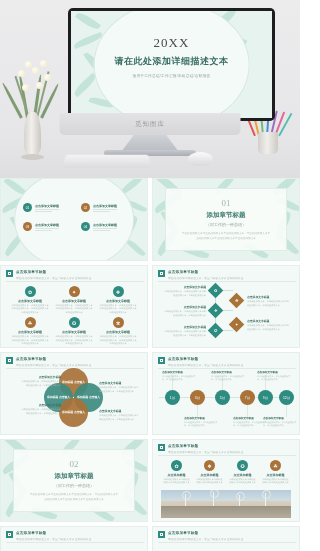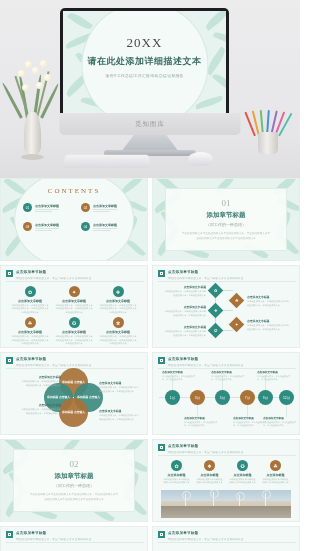--- a/index.html
+++ b/index.html
@@ -43,21 +43,21 @@
   
   .cup {
     position:absolute; right:22px; bottom:24px; width:20px; height:22px;
     background:linear-gradient(90deg,#d2d0cc,#f1efec 45%,#cecbc6);
     border-radius:3px 3px 5px 5px;
   }
   .pencils { position:absolute; right:18px; bottom:42px; width:30px; height:30px; }
   .pencil { position:absolute; bottom:0; width:2px; height:26px; border-radius:1px; transform-origin:bottom center; }
 
   
-  .monitor { position:absolute; left:60px; top:8px; width:169px; height:113px; }
+  .monitor { position:absolute; left:68px; top:8px; width:207px; height:113px; }
   .bezel {
     width:100%; height:100%;
     background:#1d1d1f; border-radius:5px; padding:3px;
   }
   .screen {
     width:100%; height:100%;
     position:relative; overflow:hidden; background:#eef6f2;
   }
   .stand-neck {
     position:absolute; left:50%; transform:translateX(-50%); top:113px;
@@ -287,21 +287,20 @@
         <div class="lf" style="left:2px;top:4px;width:24px;height:7px;transform:rotate(40deg)"></div>
         <div class="lf" style="left:0px;top:22px;width:26px;height:7px;transform:rotate(-25deg)"></div>
         <div class="lf" style="left:6px;top:44px;width:22px;height:6px;transform:rotate(58deg)"></div>
         <div class="lf" style="left:0px;top:62px;width:26px;height:7px;transform:rotate(-48deg)"></div>
         <div class="lf" style="left:118px;top:2px;width:26px;height:7px;transform:rotate(-35deg)"></div>
         <div class="lf" style="left:124px;top:24px;width:22px;height:6px;transform:rotate(28deg)"></div>
         <div class="lf" style="left:116px;top:46px;width:26px;height:7px;transform:rotate(-58deg)"></div>
         <div class="lf" style="left:124px;top:66px;width:22px;height:6px;transform:rotate(45deg)"></div>
       </div>
       <div class="oval" style="width:82%;height:122%"></div>
-      <div class="contents-title">CONTENTS</div>
       <div class="c-items">
         <div class="c-item">
           <div class="cnum" style="background:#2e8b7f">01</div>
           <div class="ctext">
             <div class="ct">点击添加文章标题</div>
             <div class="cl bar"></div>
               <div class="cl bar" style="width:70%"></div>
           </div>
         </div>
         <div class="c-item">

